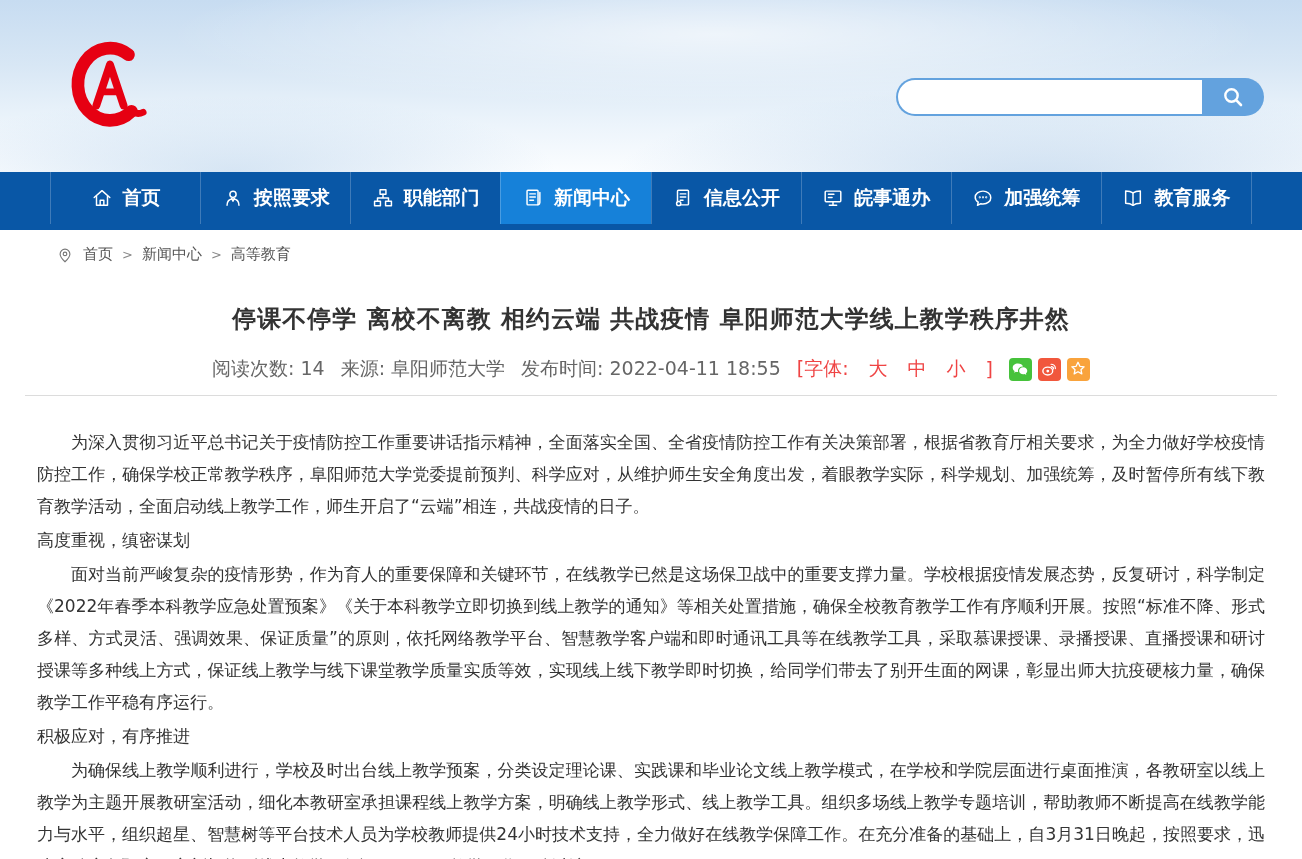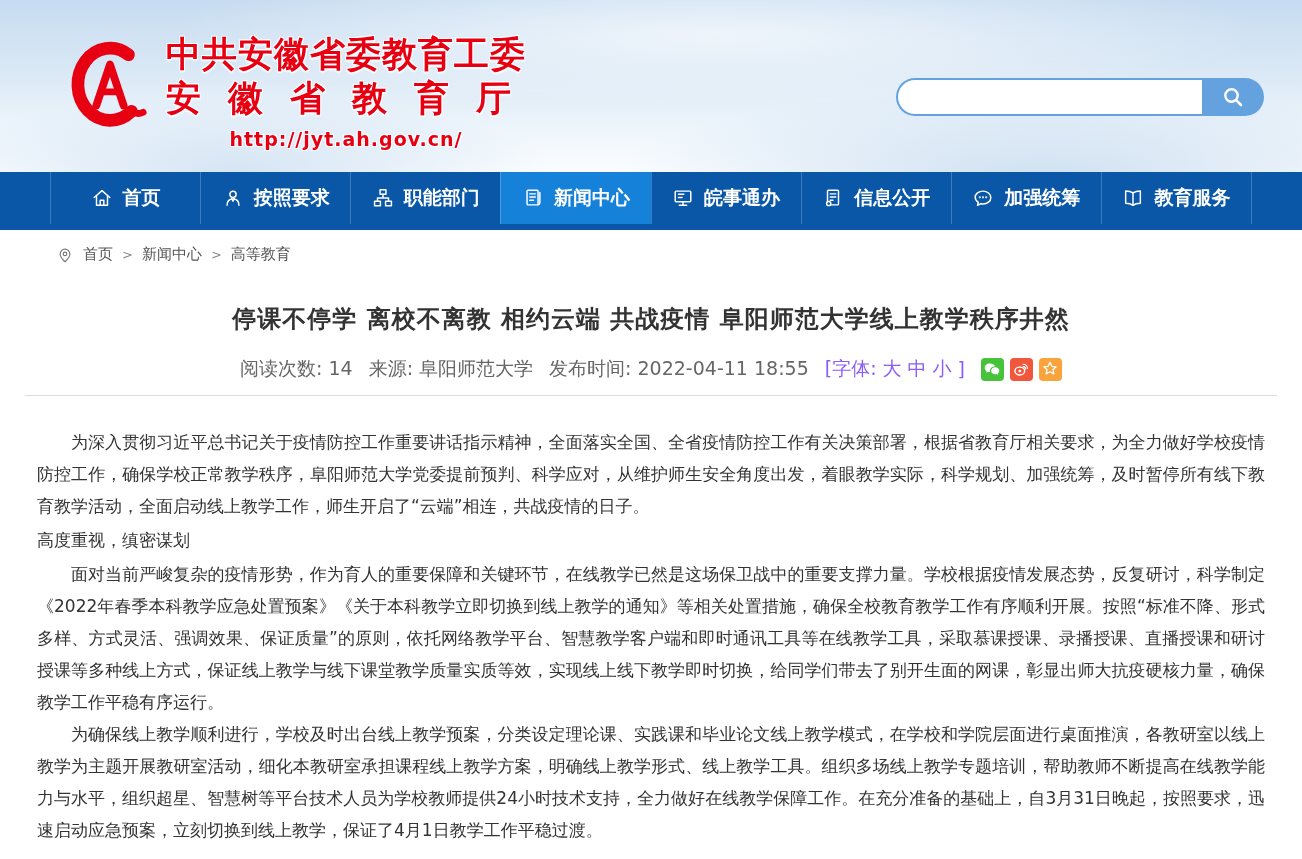--- a/index.html
+++ b/index.html
@@ -46,21 +46,21 @@
   .pin-svg { width:18px; height:18px; }
   .pin-svg * { stroke:#767676; fill:none; stroke-width:1.5; }
   .crumb { color:#555; cursor:pointer; }
   .crumb-sep { color:#888; font-size:13px; }
 
   
   .article { padding:0 25px; }
   .article-title { margin-top:22px; text-align:center; font-size:24px; line-height:40px; font-weight:bold; color:#333; letter-spacing:1px; }
   .meta { margin-top:17px; display:flex; justify-content:center; align-items:center; gap:16px; font-size:19px; color:#666; }
   .meta-item { white-space:nowrap; }
-  .font-sizer { display:flex; gap:6px; align-items:center; color:#8b5cf6;justify-content:flex-end; }
+  .font-sizer { display:flex; gap:20px; align-items:center; color:#ef4444;justify-content:flex-end; }
   .font-size-opt { cursor:pointer; }
   .share { display:flex; gap:6px; align-items:center; }
   .share-btn { width:23px; height:23px; border:none; border-radius:4px; display:flex; align-items:center; justify-content:center; cursor:pointer; padding:0; }
   .divider { margin-top:13px; border:none; border-top:1px solid #dcdcdc; }
   .body-text { margin:30px 12px 0; font-size:17px; line-height:32px; color:#333; text-align:justify; }
   .body-text p { text-indent:2em; }
   .subhead { text-align:left; margin:2px 0; }
 </style>
 </head>
 <body>
@@ -68,25 +68,20 @@
 <div class="page">
 
   <header class="site-header">
     <div class="brand">
       <svg class="logo-svg" viewBox="0 0 80 96">
         <path d="M60 18 A33 37 0 1 0 63 76" stroke="#e60012" stroke-width="13" fill="none" stroke-linecap="round"></path>
         <path d="M63 76 q6 4 12 1" stroke="#e60012" stroke-width="7" fill="none" stroke-linecap="round"></path>
         <path d="M27 70 L41 28 L55 70" stroke="#e60012" stroke-width="8" fill="none" stroke-linecap="round" stroke-linejoin="round"></path>
         <path d="M32 56 H50" stroke="#e60012" stroke-width="7" stroke-linecap="round"></path>
       </svg>
-      <div class="brand-text">
-        <div class="brand-line">中共安徽省委教育工委</div>
-        <div class="brand-line brand-line2">安徽省教育厅</div>
-        <div class="brand-url">http://jyt.ah.gov.cn/</div>
-      </div>
     </div>
     <div class="search">
       <input class="search-input" type="text" placeholder="" style="">
       <button class="search-btn">
         <svg width="24" height="24" viewBox="0 0 24 24">
           <circle cx="10.5" cy="10.5" r="6.2" fill="none" stroke="#fff" stroke-width="2.4"></circle>
           <path d="M15.2 15.2 L20 20" stroke="#fff" stroke-width="2.6" stroke-linecap="round"></path>
         </svg>
       </button>
     </div>
@@ -121,33 +116,33 @@
     <a class="nav-item active">
       <svg class="nav-ico" viewBox="0 0 24 24">
         <rect x="5.5" y="3.5" width="12" height="16" rx="1"></rect>
           <path d="M8.5 7.5 h6 M8.5 11 h6 M8.5 14.5 h4"></path>
           <path d="M17.5 19.5 q2 -.5 2 -2.5 v-11"></path>
       </svg>
       <span>新闻中心</span>
     </a>
     <a class="nav-item">
       <svg class="nav-ico" viewBox="0 0 24 24">
+        <path d="M6 16 V4.5 a1 1 0 0 1 1 -1 h10 a1 1 0 0 1 1 1 V18.5 a1 1 0 0 1 -1 1 H10"></path>
+        <path d="M9 7.5 h6 M9 11 h6 M9 14.5 h3"></path>
+          <circle cx="7.3" cy="18" r="2.3"></circle>
+      </svg>
+      <span>信息公开</span>
+    </a>
+    <a class="nav-item">
+      <svg class="nav-ico" viewBox="0 0 24 24">
         <rect x="3.5" y="4.5" width="17" height="11.5" rx="1"></rect>
           <path d="M12 16 v3.5 M8 20 h8"></path>
           <path d="M7 8 h6 M7 11.5 h4"></path>
       </svg>
       <span>皖事通办</span>
-    </a>
-    <a class="nav-item">
-      <svg class="nav-ico" viewBox="0 0 24 24">
-        <path d="M6 16 V4.5 a1 1 0 0 1 1 -1 h10 a1 1 0 0 1 1 1 V18.5 a1 1 0 0 1 -1 1 H10"></path>
-        <path d="M9 7.5 h6 M9 11 h6 M9 14.5 h3"></path>
-          <circle cx="7.3" cy="18" r="2.3"></circle>
-      </svg>
-      <span>信息公开</span>
     </a>
     <a class="nav-item">
       <svg class="nav-ico" viewBox="0 0 24 24">
         <path d="M12 4.5 c-4.7 0 -8.5 3 -8.5 6.8 0 2.2 1.3 4.1 3.3 5.3 L6 20 l3.7 -1.8 c.8 .2 1.5 .3 2.3 .3 4.7 0 8.5 -3 8.5 -6.9 S16.7 4.5 12 4.5 z"></path>
         <circle cx="8.5" cy="11.3" r="0.4"></circle>
           <circle cx="12" cy="11.3" r="0.4"></circle>
           <circle cx="15.5" cy="11.3" r="0.4"></circle>
       </svg>
       <span>加强统筹</span>
     </a>
@@ -208,17 +203,18 @@
         </button>
       </span>
     </div>
 
     <hr class="divider">
 
     <div class="body-text">
       <p>为深入贯彻习近平总书记关于疫情防控工作重要讲话指示精神，全面落实全国、全省疫情防控工作有关决策部署，根据省教育厅相关要求，为全力做好学校疫情防控工作，确保学校正常教学秩序，阜阳师范大学党委提前预判、科学应对，从维护师生安全角度出发，着眼教学实际，科学规划、加强统筹，及时暂停所有线下教育教学活动，全面启动线上教学工作，师生开启了“云端”相连，共战疫情的日子。</p>
       <div class="subhead">高度重视，缜密谋划</div>
       <p>面对当前严峻复杂的疫情形势，作为育人的重要保障和关键环节，在线教学已然是这场保卫战中的重要支撑力量。学校根据疫情发展态势，反复研讨，科学制定《2022年春季本科教学应急处置预案》《关于本科教学立即切换到线上教学的通知》等相关处置措施，确保全校教育教学工作有序顺利开展。按照“标准不降、形式多样、方式灵活、强调效果、保证质量”的原则，依托网络教学平台、智慧教学客户端和即时通讯工具等在线教学工具，采取慕课授课、录播授课、直播授课和研讨授课等多种线上方式，保证线上教学与线下课堂教学质量实质等效，实现线上线下教学即时切换，给同学们带去了别开生面的网课，彰显出师大抗疫硬核力量，确保教学工作平稳有序运行。</p>
+      <div class="subhead">积极应对，有序推进</div>
       <p>为确保线上教学顺利进行，学校及时出台线上教学预案，分类设定理论课、实践课和毕业论文线上教学模式，在学校和学院层面进行桌面推演，各教研室以线上教学为主题开展教研室活动，细化本教研室承担课程线上教学方案，明确线上教学形式、线上教学工具。组织多场线上教学专题培训，帮助教师不断提高在线教学能力与水平，组织超星、智慧树等平台技术人员为学校教师提供24小时技术支持，全力做好在线教学保障工作。在充分准备的基础上，自3月31日晚起，按照要求，迅速启动应急预案，立刻切换到线上教学，保证了4月1日教学工作平稳过渡。</p>
     </div>
   </main>
 
 </div>
 
 </body></html>

